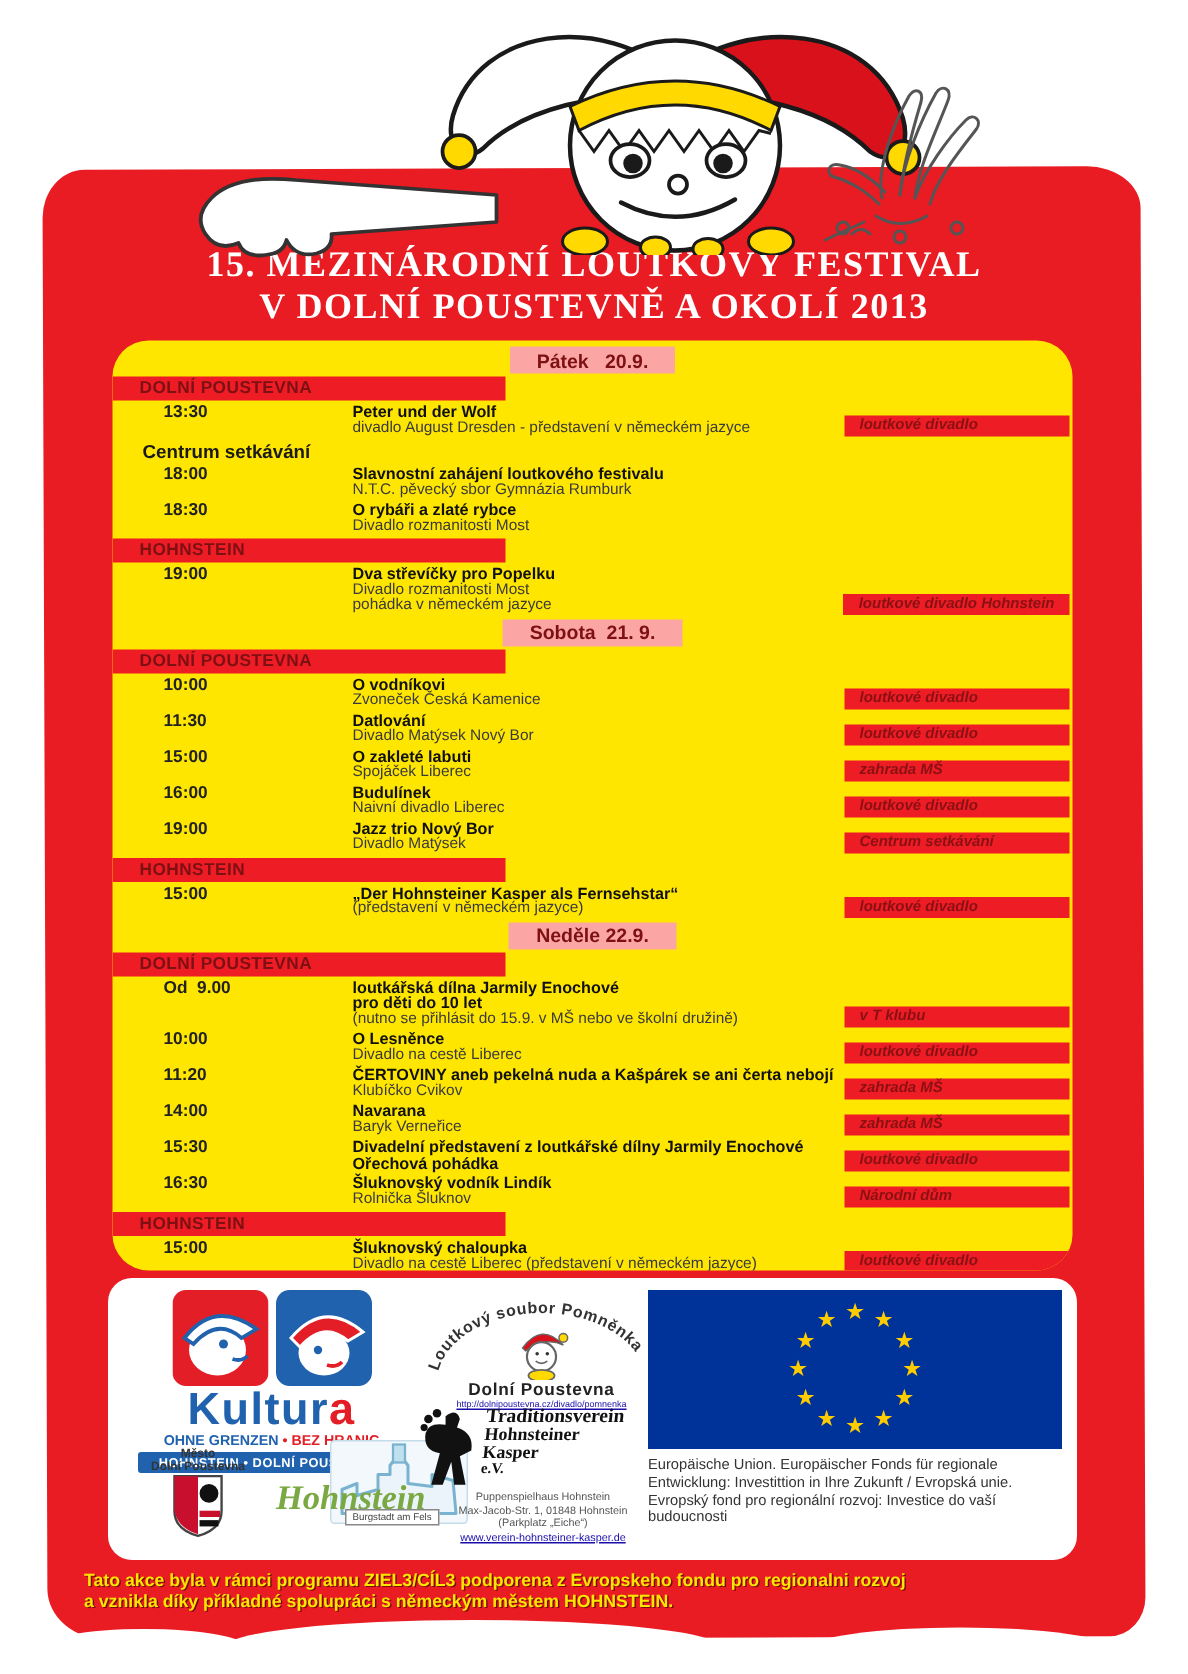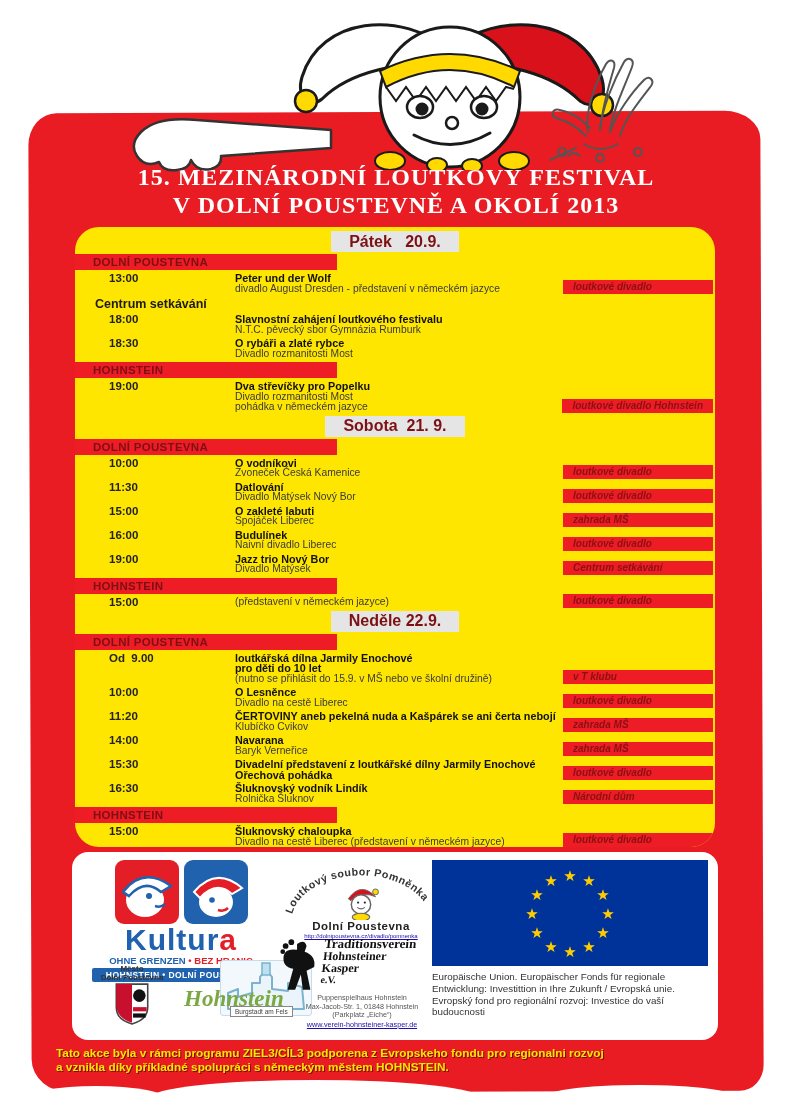--- a/index.html
+++ b/index.html
@@ -14,22 +14,22 @@
   .tear2{left:540px;top:1085px;width:200px;height:28px;}
   .tear3{left:26px;top:1086px;width:140px;height:26px;}
 
   
   .title{position:absolute;left:40px;right:40px;top:163px;text-align:center;color:#fff;z-index:3;
          font-family:"Liberation Serif",serif;font-weight:bold;font-size:24px;line-height:28px;letter-spacing:1px;}
 
   
   .panel{position:absolute;left:75px;top:227px;width:640px;height:620px;background:#ffe600;
          border-radius:24px;z-index:3;overflow:hidden;padding-top:2px;box-sizing:border-box;}
-  .day-badge{width:max-content;margin:2px auto 2px;background:#e5e5e5;color:#7d1013;font-weight:bold;
-             font-size:16px;padding:1.5px 18px;white-space:pre;}
+  .day-badge{width:max-content;margin:2px auto 2px;background:#fca5a5;color:#7d1013;font-weight:bold;
+             font-size:13px;padding:1.5px 18px;white-space:pre;}
   .venue-banner{width:262px;background:#ee1c25;color:#7d1013;font-weight:bold;font-size:11.5px;
                 padding:2px 0 2px 18px;margin:2px 0 3px;box-sizing:border-box;letter-spacing:.3px;}
   .heading-plain{font-weight:bold;font-size:12.5px;color:#1a1a1a;margin:3px 0 3px 20px;}
   .event{position:relative;display:flex;padding-left:34px;margin:0 0 3px;}
   .event .time{flex:none;width:126px;font-weight:bold;font-size:11.5px;line-height:11px;color:#222;white-space:pre;}
   .event .content{flex:1;min-width:0;}
   .event .line{font-size:10.3px;line-height:10.5px;color:#3a3a3a;}
   .event .line.bold{font-weight:bold;font-size:10.8px;color:#111;}
   .event .tag{position:absolute;right:2px;bottom:0;min-width:150px;box-sizing:border-box;background:#ee1c25;
               color:#8a1113;font-style:italic;font-weight:bold;font-size:10px;padding:1px 10px 2px;}
@@ -134,21 +134,21 @@
   <div class="title">
     <div>15. MEZINÁRODNÍ LOUTKOVÝ FESTIVAL</div>
     <div>V DOLNÍ POUSTEVNĚ A OKOLÍ 2013</div>
   </div>
 
   <div class="panel">
     <div id="schedule-root">
         <div class="day-badge">Pátek   20.9.</div>
         <div class="venue-banner">DOLNÍ POUSTEVNA</div>
         <div class="event">
-          <div class="time">13:00</div>
+          <div class="time">13:30</div>
           <div class="content">
             <div class="line bold">Peter und der Wolf</div>
             <div class="line">divadlo August Dresden - představení v německém jazyce</div>
           </div>
           <div class="tag">loutkové divadlo</div>
         </div>
         <div class="heading-plain">Centrum setkávání</div>
         <div class="event">
           <div class="time">18:00</div>
           <div class="content">
@@ -212,20 +212,21 @@
           <div class="content">
             <div class="line bold">Jazz trio Nový Bor</div>
             <div class="line">Divadlo Matýsek</div>
           </div>
           <div class="tag">Centrum setkávání</div>
         </div>
         <div class="venue-banner">HOHNSTEIN</div>
         <div class="event">
           <div class="time">15:00</div>
           <div class="content">
+            <div class="line bold">„Der Hohnsteiner Kasper als Fernsehstar“</div>
             <div class="line">(představení v německém jazyce)</div>
           </div>
           <div class="tag">loutkové divadlo</div>
         </div>
         <div class="day-badge">Neděle 22.9.</div>
         <div class="venue-banner">DOLNÍ POUSTEVNA</div>
         <div class="event">
           <div class="time">Od  9.00</div>
           <div class="content">
             <div class="line bold">loutkářská dílna Jarmily Enochové</div>

